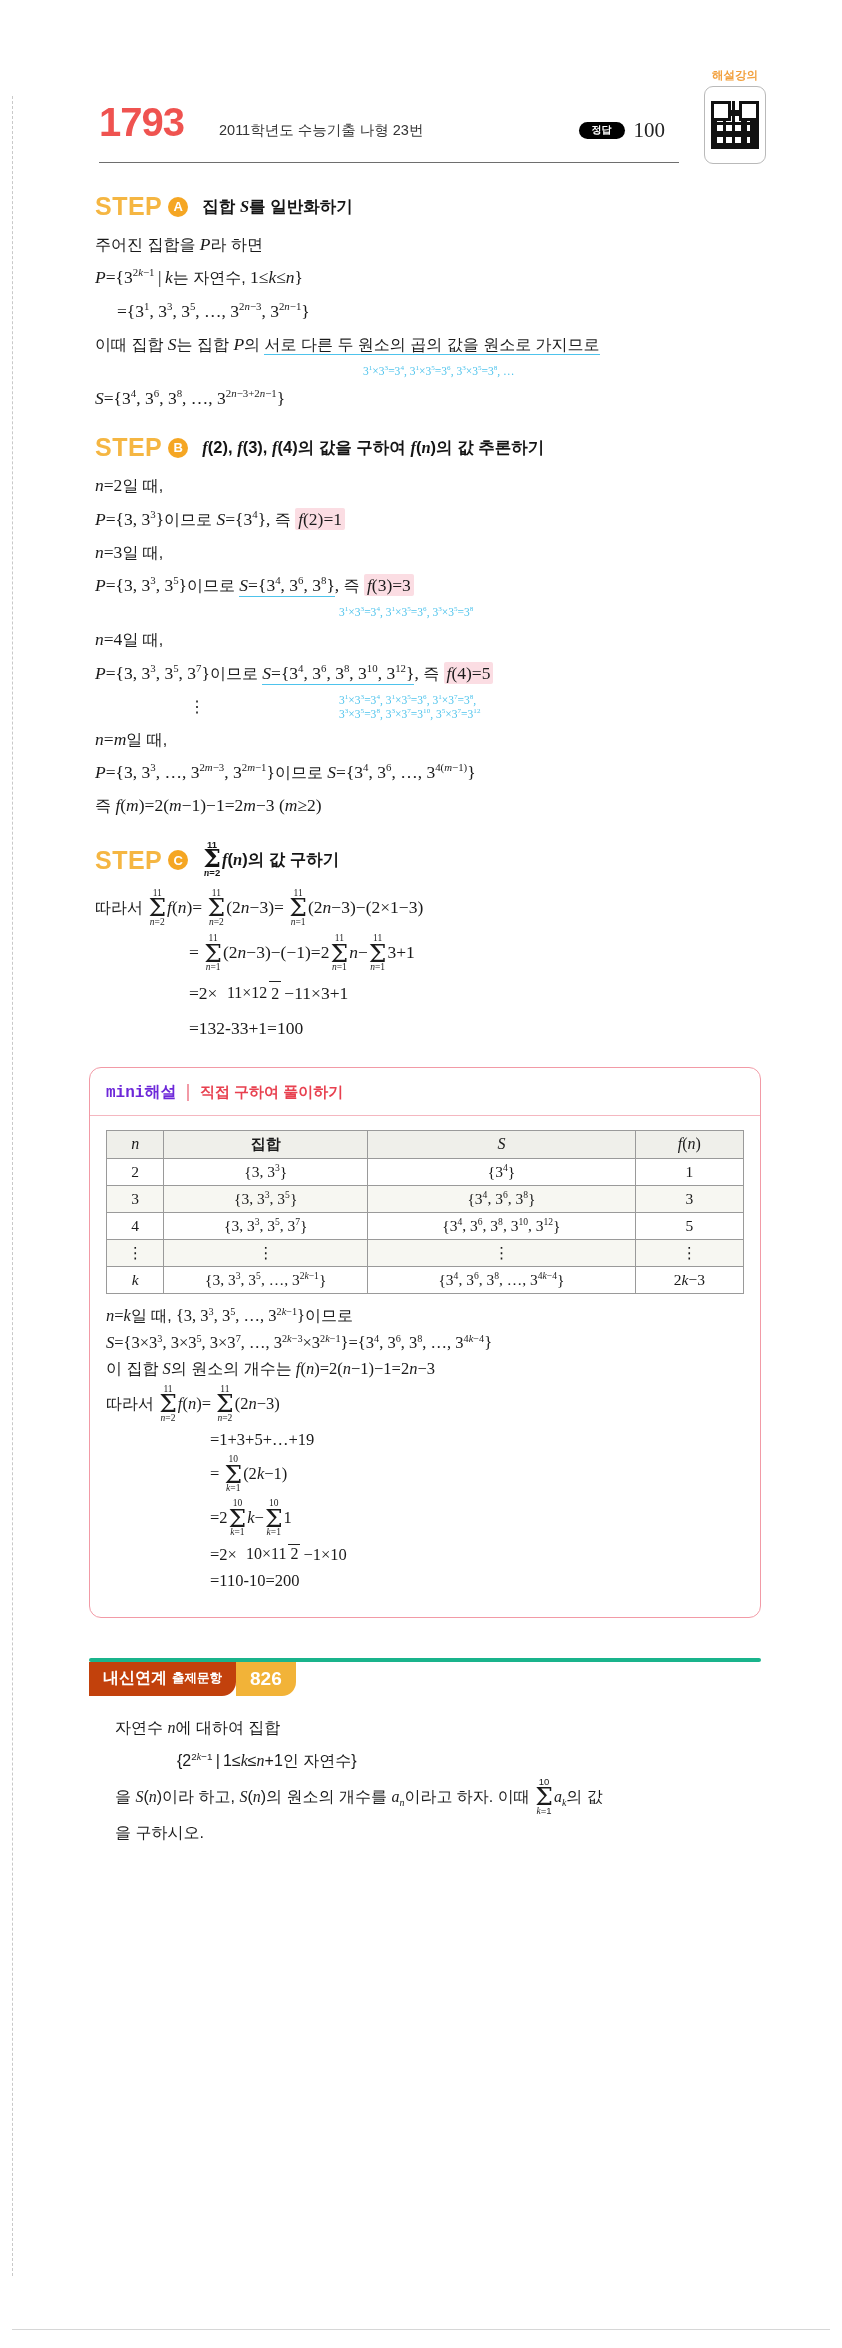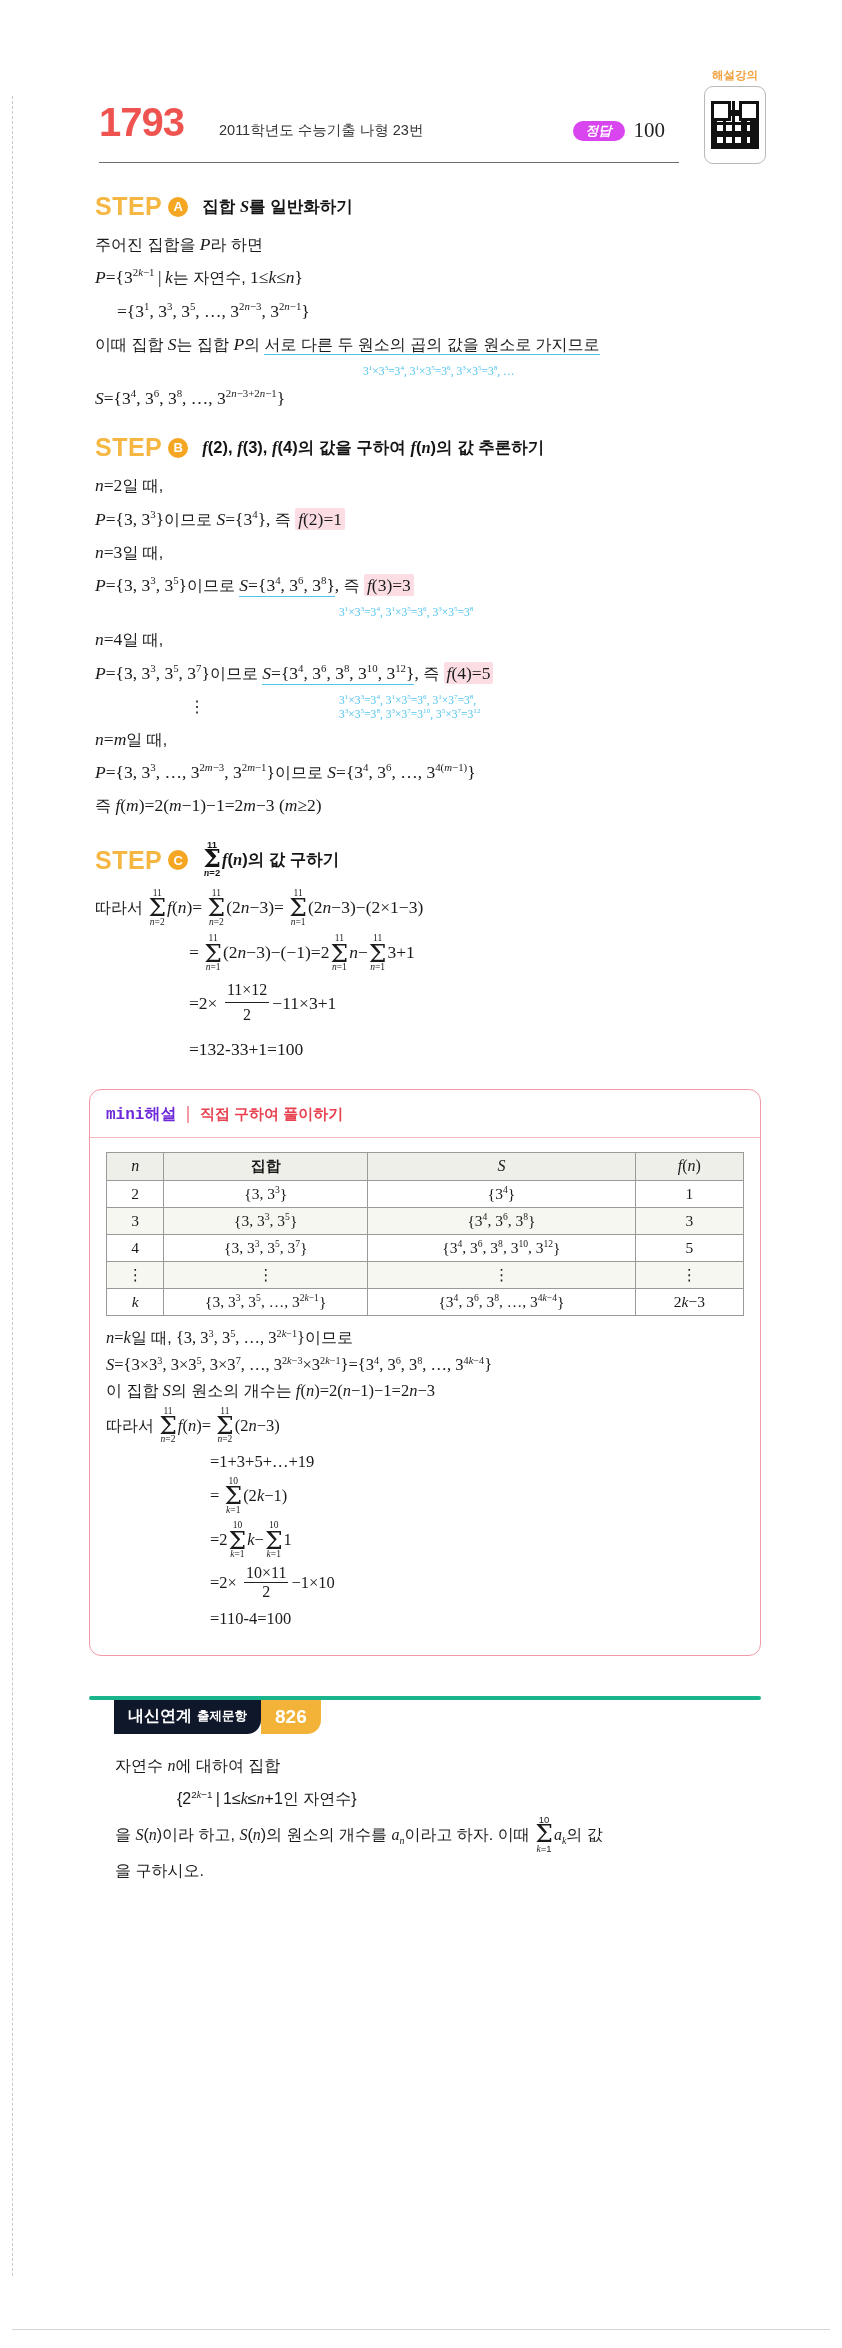--- a/index.html
+++ b/index.html
@@ -55,29 +55,28 @@
     font-family: "Liberation Sans", sans-serif;
     font-size: 14.5px;
     color: #333;
   }
   .answer-wrap {
     position: absolute;
     right: 106px; top: 22px;
     display: flex; align-items: center; gap: 9px;
   }
   .answer-pill {
-    background: #d946ef;
+    background: #000000;
     color: #ffffff;
     font-family: "Liberation Sans", sans-serif;
-    font-size: 13px;
+    font-size: 10px;
     font-weight: bold;
     border-radius: 11px;
     padding: 3px 13px 4px;
     line-height: 1;
-    font-style: italic;
   }
   .answer-val {
     font-size: 21px;
     color: #222;
   }
   .qr-box {
     position: absolute;
     right: 0; top: -28px;
     width: 72px;
     text-align: center;
@@ -193,21 +192,20 @@
     position: relative;
     top: -1px;
   }
   .sum .top { font-size: 9.5px; margin-bottom: -1px; }
   .sum .sig { font-size: 25px; font-family: "DejaVu Serif", serif; line-height: 0.85; }
   .sum .bot { font-size: 9.5px; margin-top: -1px; }
 
   
   .frac {
     display: inline-flex;
-    flex-direction: column;
     align-items: center;
     vertical-align: middle;
     margin: 0 3px;
     position: relative;
     top: -2px;
   }
   .frac .num { font-size: 16px; padding: 0 2px; }
   .frac .den { font-size: 16px; border-top: 1.2px solid #222; padding: 0 2px; width: 100%; text-align: center; }
 
   
@@ -274,24 +272,23 @@
   
   .nsy-wrap { margin: 40px 10px 0 18px; }
   .nsy-topbar {
     height: 4px;
     background: #19b48c;
     border-radius: 2px;
   }
   .nsy-tabrow { display: flex; }
   .nsy-tab {
     display: inline-flex; align-items: center;
-    background: #0f172a;
+    background: #c2410c;
     border-bottom-right-radius: 14px;
     padding: 6px 4px 7px 14px;
-    margin-left: 25px;
   }
   .nsy-tab-main {
     font-family: "Liberation Sans", sans-serif;
     font-weight: bold;
     font-size: 16px;
     color: #ffffff;
   }
   .nsy-tab-sub {
     font-family: "Liberation Sans", sans-serif;
     font-weight: bold;
@@ -578,21 +575,21 @@
             <span class="sig">Σ</span>
             <span class="bot"><i class="v">k</i>=1</span>
           </span>1
       </div>
       <div class="mini-line ind1">
         =2× <span class="frac">
             <span class="num">10×11</span>
             <span class="den">2</span>
           </span>−1×10
       </div>
-      <div class="mini-line ind1">=110-4=100</div>
+      <div class="mini-line ind1">=110-10=200</div>
     </div>
 
     <div class="nsy-wrap">
       <div class="nsy-topbar"></div>
       <div class="nsy-tabrow">
         <span class="nsy-tab">
           <span class="nsy-tab-main">내신연계</span>
           <span class="nsy-tab-sub">출제문항</span>
         </span>
         <span class="nsy-num">826</span>

